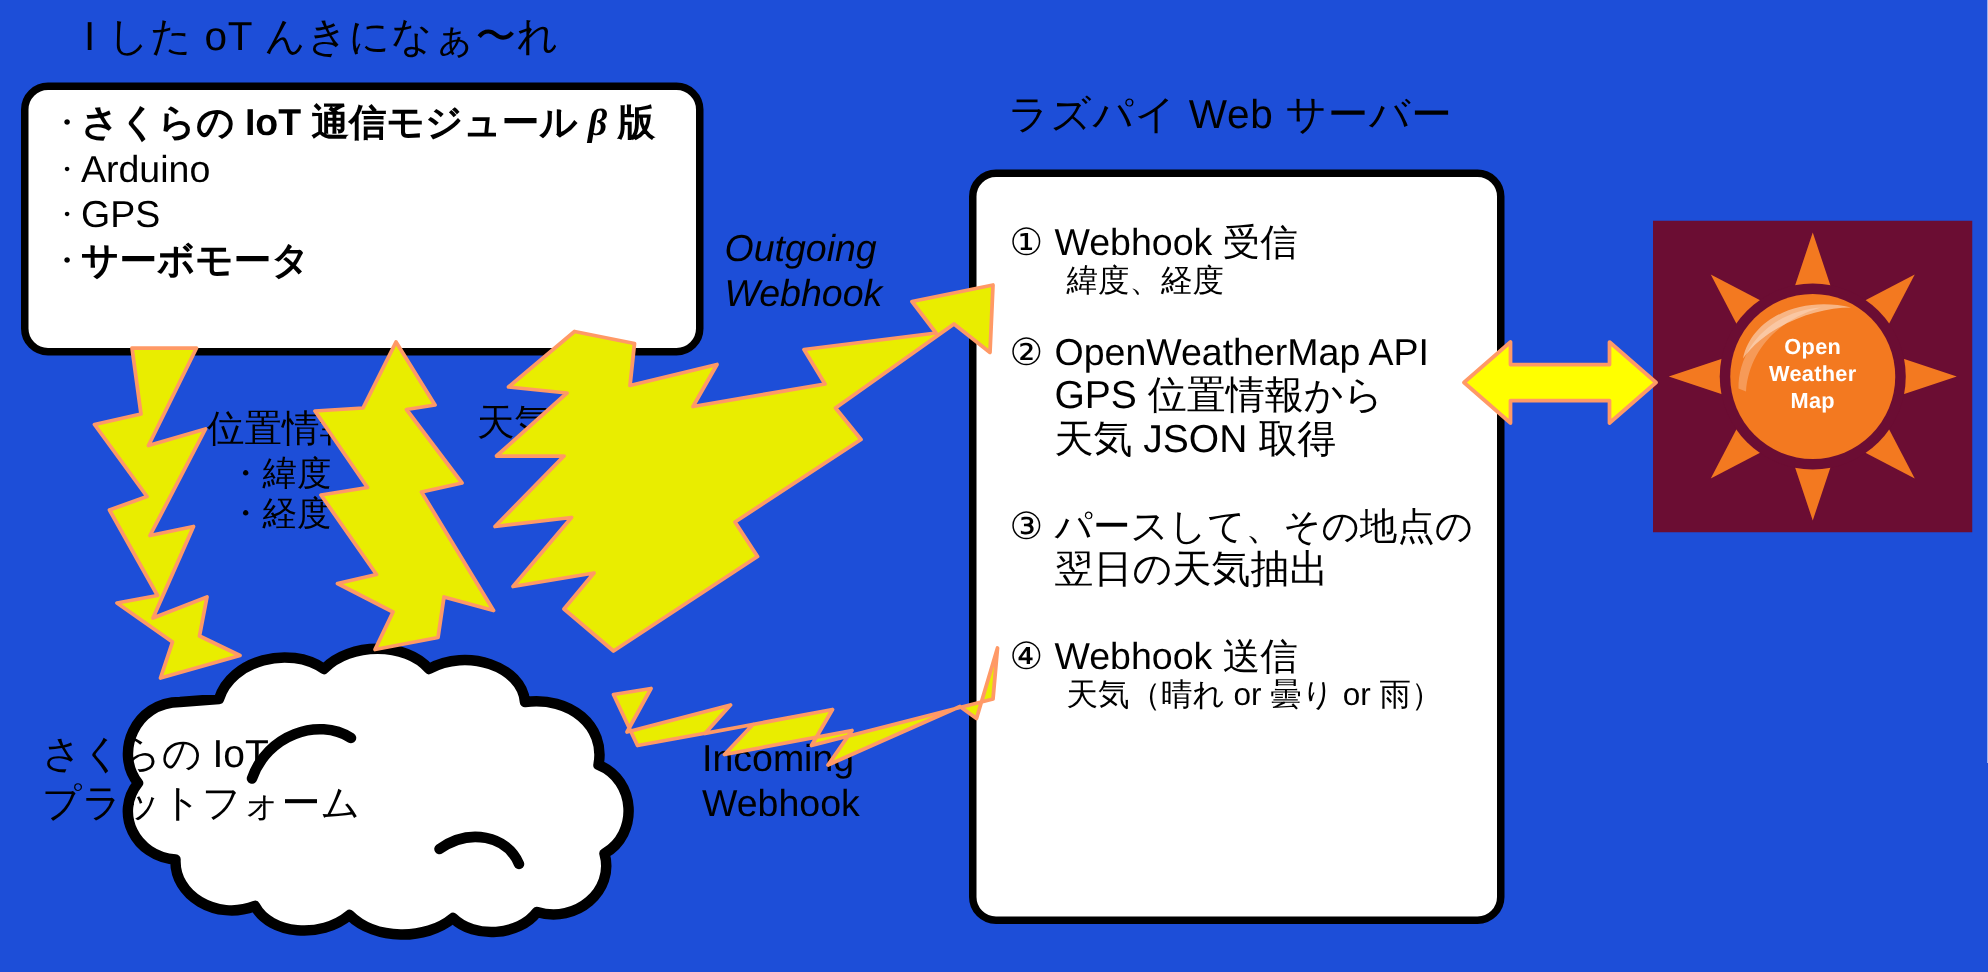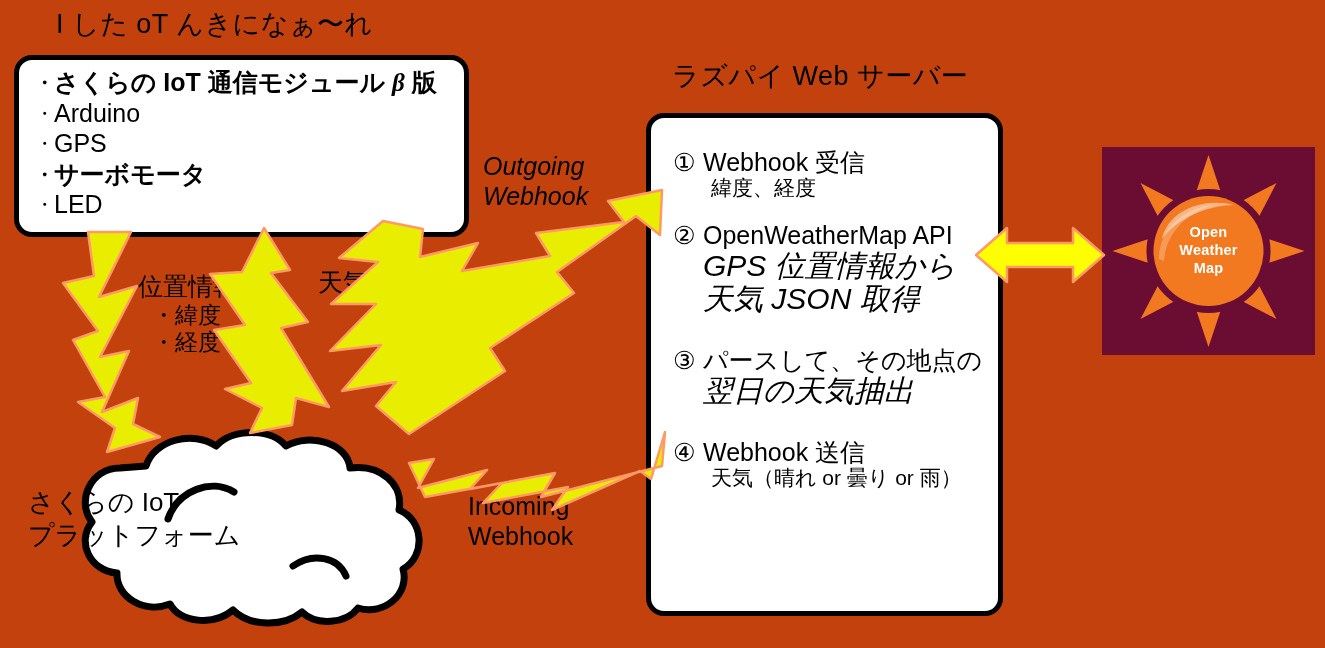--- a/index.html
+++ b/index.html
@@ -4,21 +4,21 @@
 <style>
   html, body {
     margin: 0;
     padding: 0;
     background: #ffffff;
   }
   #canvas {
     position: relative;
     width: 1325px;
     height: 648px;
-    background: #c2410c;
+    background: #1d4ed8;
     overflow: hidden;
     font-family: "Liberation Sans", "DejaVu Sans", sans-serif;
     color: #000000;
   }
 
   
   .title {
     position: absolute;
     font-size: 27px;
     font-weight: 400;
@@ -74,25 +74,24 @@
     width: 30px;
     font-size: 25px;
   }
   .step-sub {
     font-size: 21px;
     white-space: nowrap;
     line-height: 1.18;
     padding-left: 38px;
   }
   .step-cont {
-    font-size: 30px;
+    font-size: 26px;
     white-space: nowrap;
     line-height: 1.12;
     padding-left: 30px;
-    font-style: italic;
   }
   #step1 { margin-top: 2px; }
   #step2 { margin-top: 20px; }
   #step3 { margin-top: 30px; }
   #step4 { margin-top: 30px; }
 
   
   .flabel {
     position: absolute;
     font-size: 25px;
@@ -171,23 +170,20 @@
         <span class="bmark">・</span><span>さくらの IoT 通信モジュール </span><span class="beta">β</span><span> 版</span>
       </div>
       <div class="li">
         <span class="bmark">・</span><span>Arduino</span>
       </div>
       <div class="li">
         <span class="bmark">・</span><span>GPS</span>
       </div>
       <div class="li bold">
         <span class="bmark">・</span><span>サーボモータ</span>
-      </div>
-      <div class="li">
-        <span class="bmark">・</span><span>LED</span>
       </div>
     </div>
   </div>
 
   <div class="rbox" id="right-box">
     <div class="steps">
 
       <div class="step" id="step1">
         <div class="step-head">
           <span class="step-num">①</span><span>Webhook 受信</span>

